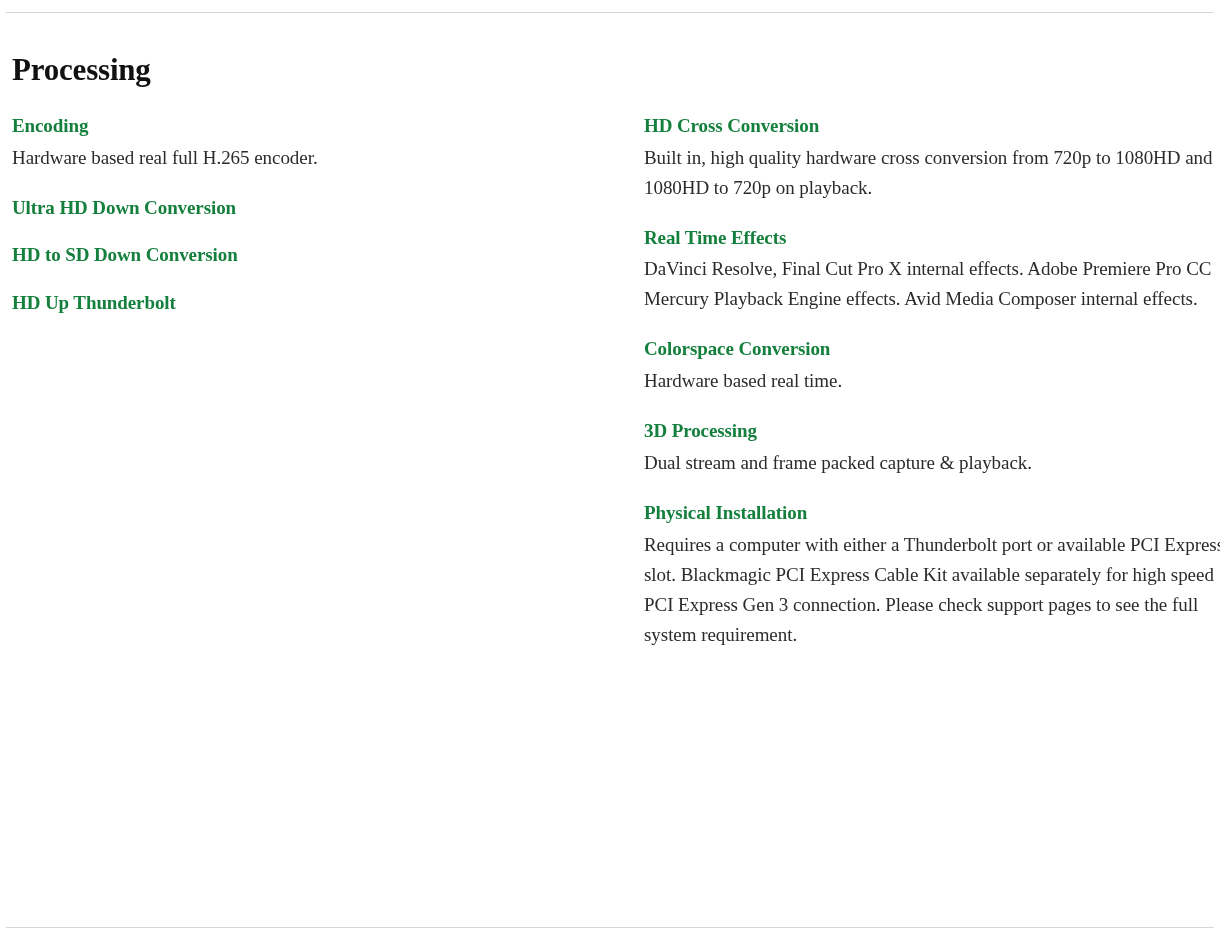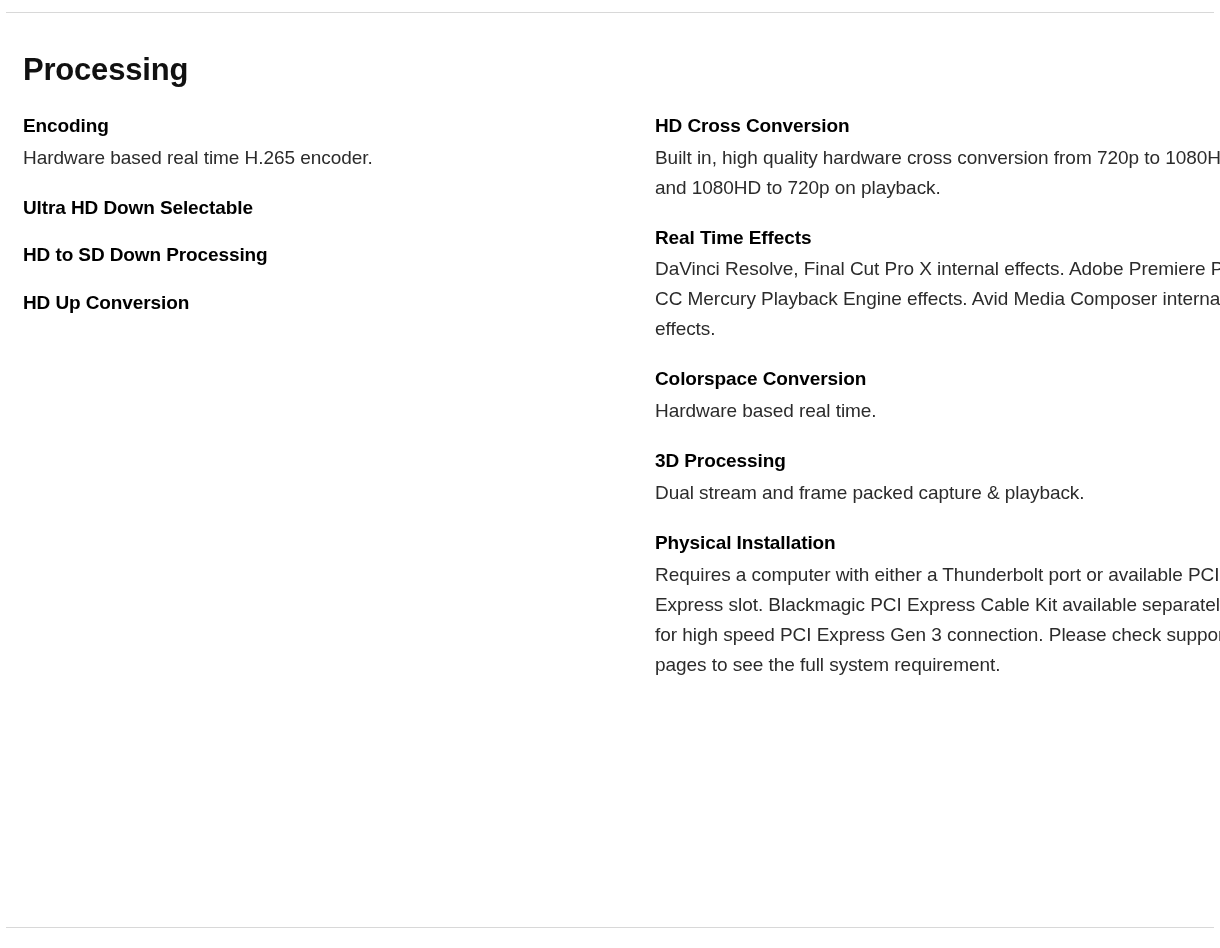--- a/index.html
+++ b/index.html
@@ -26,22 +26,23 @@
     right: 6px;
     height: 1px;
     background: #d8d8d8;
   }
   .rule-top { top: 12px; }
   .rule-bottom { bottom: 20px; }
 
   .content {
     position: absolute;
     top: 52px;
-    left: 23px;
+    left: 12px;
     right: 6px;
+    font-family: Liberation Serif, serif;
   }
 
   h1.section-title {
     font-size: 31px;
     font-weight: 700;
     letter-spacing: -0.2px;
     margin: 0 0 26px 0;
     color: #111111;
   }
 
@@ -59,21 +60,21 @@
 
   .entry {
     margin-bottom: 23px;
   }
   .entry:last-child {
     margin-bottom: 0;
   }
   .entry-title {
     font-size: 19px;
     font-weight: 700;
-    color: #000000;
+    color: #15803d;
     letter-spacing: -0.1px;
     margin: 0 0 4px 0;
     line-height: 1.3;
   }
   .entry-body {
     font-size: 19px;
     font-weight: 400;
     color: #2b2b2b;
     line-height: 1.58;
     margin: 0;
@@ -90,33 +91,33 @@
   <div class="content">
 
     <h1 class="section-title">Processing</h1>
 
     <div class="columns">
 
       <div class="col left">
 
         <div class="entry">
           <div class="entry-title">Encoding</div>
-          <p class="entry-body">Hardware based real time H.265 encoder.</p>
+          <p class="entry-body">Hardware based real full H.265 encoder.</p>
         </div>
 
         <div class="entry">
-          <div class="entry-title">Ultra HD Down Selectable</div>
+          <div class="entry-title">Ultra HD Down Conversion</div>
         </div>
 
         <div class="entry">
-          <div class="entry-title">HD to SD Down Processing</div>
+          <div class="entry-title">HD to SD Down Conversion</div>
         </div>
 
         <div class="entry">
-          <div class="entry-title">HD Up Conversion</div>
+          <div class="entry-title">HD Up Thunderbolt</div>
         </div>
 
       </div>
 
       <div class="col right">
 
         <div class="entry">
           <div class="entry-title">HD Cross Conversion</div>
           <p class="entry-body">Built in, high quality hardware cross conversion from 720p to 1080HD and 1080HD to 720p on playback.</p>
         </div>

